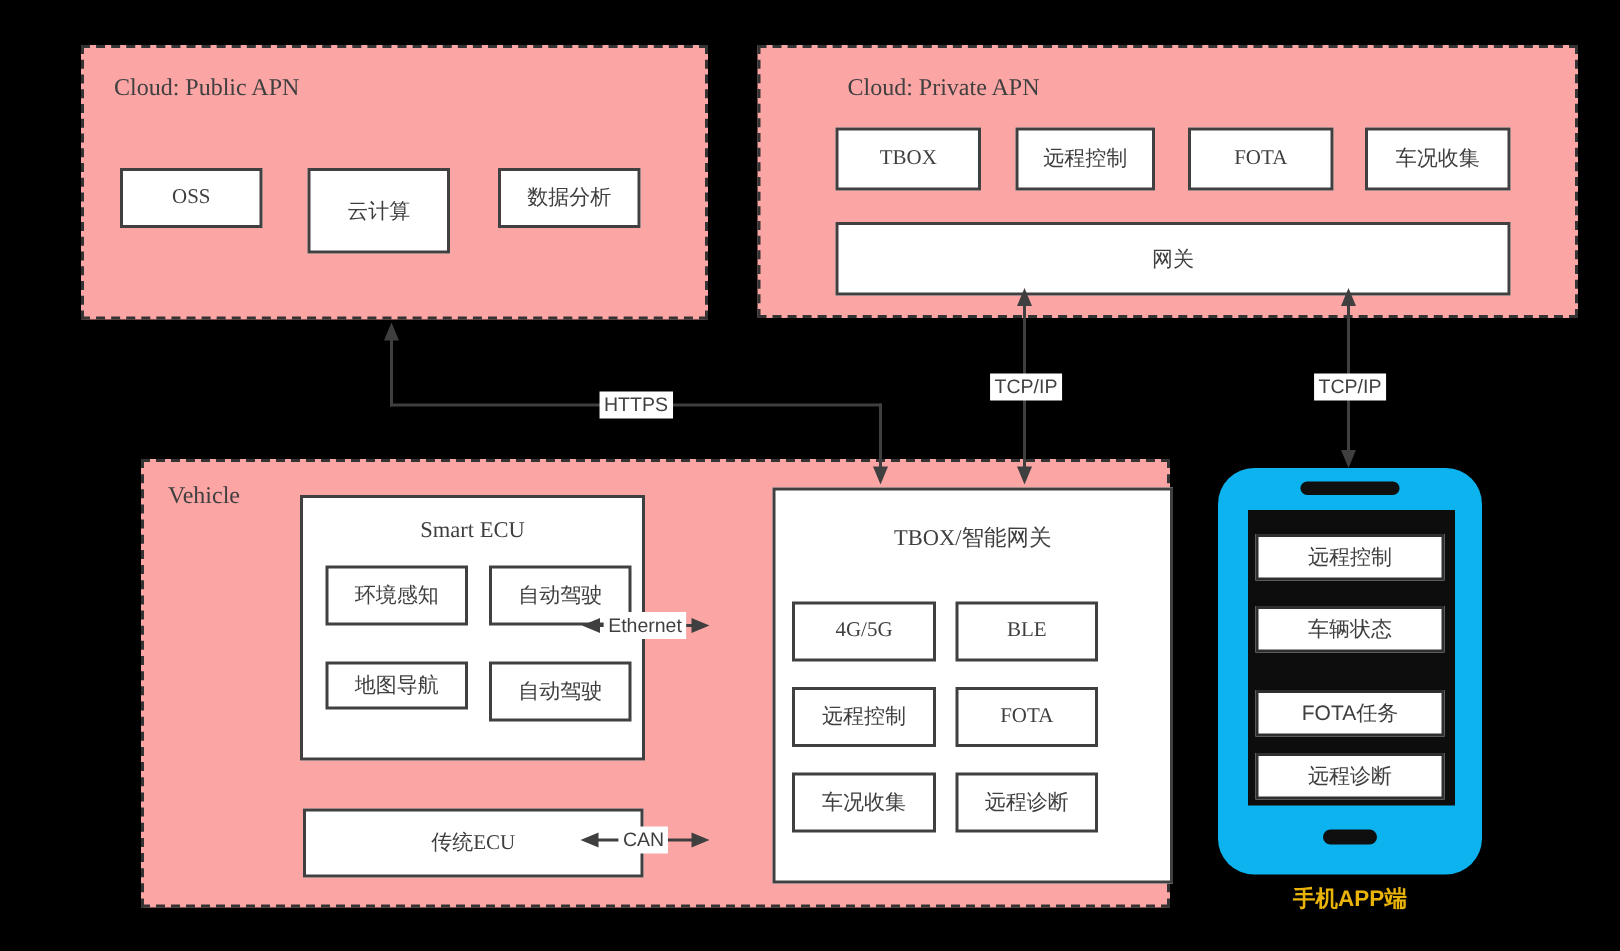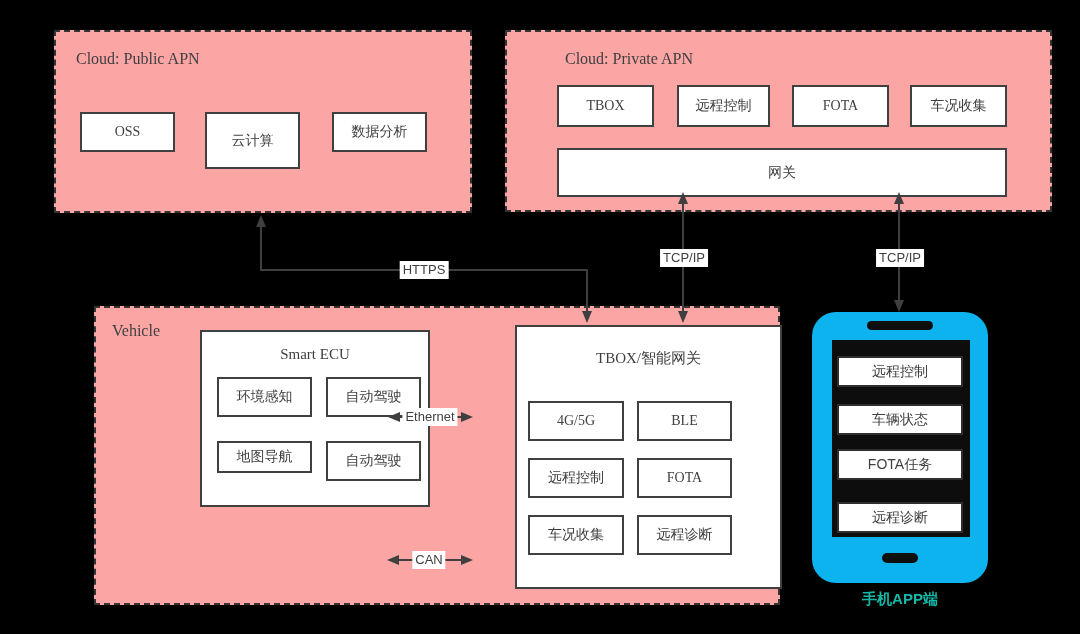--- a/index.html
+++ b/index.html
@@ -30,21 +30,21 @@
   
   #phone-body{position:absolute;left:812px;top:312px;width:176px;height:271px;background:#0cb3ee;border-radius:24px;}
   #phone-speaker{position:absolute;left:55px;top:9px;width:66px;height:9px;border-radius:5px;background:#0f0f0f;}
   #phone-screen{position:absolute;left:20px;top:28px;width:138px;height:197px;background:#0d0d0d;}
   .app-item{
     position:absolute;left:5px;width:126px;height:31px;background:#fff;border:2px solid #2f2f2f;box-sizing:border-box;
     display:flex;align-items:center;justify-content:center;font-size:14px;color:#3f3f3f;white-space:nowrap;
   }
   #phone-home{position:absolute;left:70px;top:241px;width:36px;height:10px;border-radius:6px;background:#0f0f0f;}
   #phone-caption{position:absolute;left:812px;top:590px;width:176px;text-align:center;
-    font-size:15px;font-weight:bold;color:#14b8a6;}
+    font-size:15px;font-weight:bold;color:#eab308;}
 </style>
 </head>
 <body>
 
 <div id="canvas">
 
   <div class="dashed-box" style="left:54px;top:30px;width:418px;height:183px;">
     <div class="group-title" style="left:20px;top:18px;">Cloud: Public APN</div>
     <div class="node" style="left:24px;top:80px;width:95px;height:40px;">OSS</div>
     <div class="node" style="left:149px;top:80px;width:95px;height:57px;">云计算</div>
@@ -64,38 +64,39 @@
     <div class="group-title" style="left:16px;top:14px;">Vehicle</div>
 
     <div class="container-node" style="left:104px;top:22px;width:230px;height:177px;">
       <div class="container-title">Smart ECU</div>
       <div class="node" style="left:15px;top:45px;width:95px;height:40px;">环境感知</div>
       <div class="node" style="left:124px;top:45px;width:95px;height:40px;">自动驾驶</div>
       <div class="node" style="left:15px;top:109px;width:95px;height:32px;">地图导航</div>
       <div class="node" style="left:124px;top:109px;width:95px;height:40px;">自动驾驶</div>
     </div>
 
+    <div class="node" style="left:106px;top:231px;width:227px;height:46px;">传统ECU</div>
 
     <div class="container-node" style="left:419px;top:17px;width:267px;height:264px;">
       <div class="container-title" style="top:22px;">TBOX/智能网关</div>
       <div class="node" style="left:11px;top:74px;width:96px;height:40px;">4G/5G</div>
       <div class="node" style="left:120px;top:74px;width:95px;height:40px;">BLE</div>
       <div class="node" style="left:11px;top:131px;width:96px;height:40px;">远程控制</div>
       <div class="node" style="left:120px;top:131px;width:95px;height:40px;">FOTA</div>
       <div class="node" style="left:11px;top:188px;width:96px;height:40px;">车况收集</div>
       <div class="node" style="left:120px;top:188px;width:95px;height:40px;">远程诊断</div>
     </div>
   </div>
 
   <div id="phone-body">
     <div id="phone-speaker"></div>
     <div id="phone-screen">
       <div class="app-item" style="top:16px;">远程控制</div>
       <div class="app-item" style="top:64px;">车辆状态</div>
-      <div class="app-item" style="top:109px;">FOTA任务</div>
+      <div class="app-item" style="top:120px;">FOTA任务</div>
       <div class="app-item" style="top:162px;">远程诊断</div>
     </div>
     <div id="phone-home"></div>
   </div>
   <div id="phone-caption">手机APP端</div>
 
   <div class="arrow up z" style="left:256px;top:215px;"></div>
   <div class="line z" style="left:260px;top:225px;width:2px;height:46px;"></div>
   <div class="line z" style="left:260px;top:269px;width:328px;height:2px;"></div>
   <div class="line z" style="left:586px;top:269px;width:2px;height:44px;"></div>

